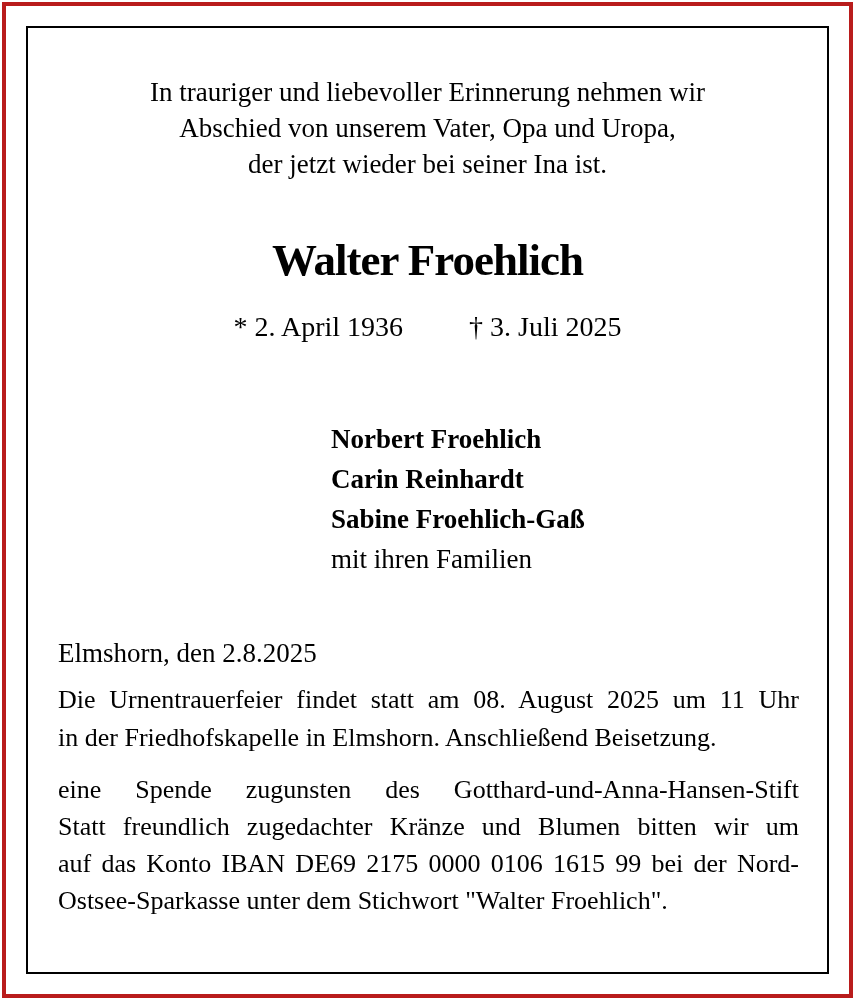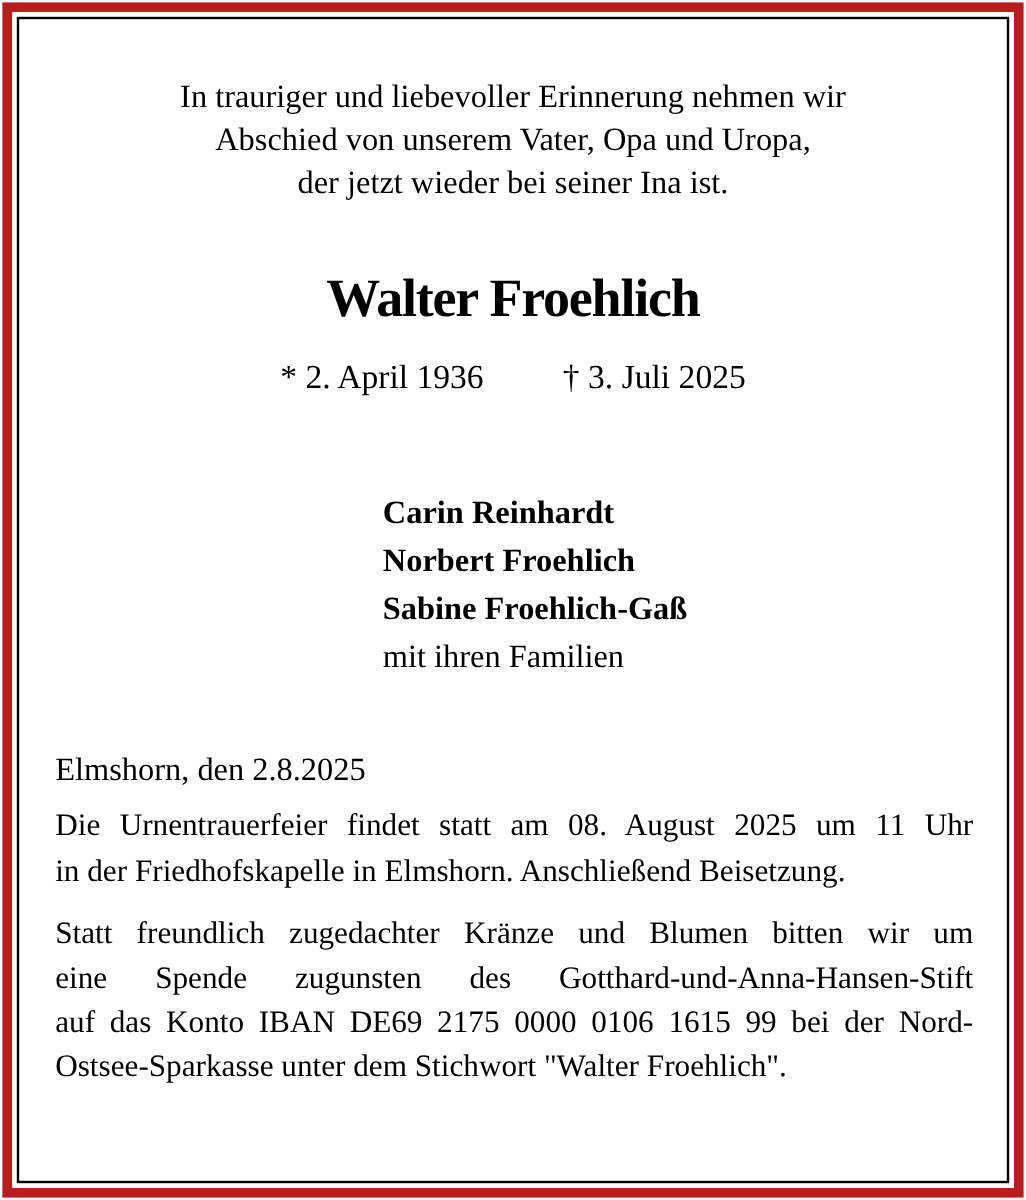--- a/index.html
+++ b/index.html
@@ -12,22 +12,22 @@
     height: 1000px;
     box-sizing: border-box;
     background: #ffffff;
     padding: 2px;
     overflow: hidden;
   }
   .frame {
     box-sizing: border-box;
     width: 100%;
     height: 100%;
-    border: 8px solid #b91c1c;
-    padding: 4px;
+    border: 4px solid #b91c1c;
+    padding: 20px;
   }
   .inner {
     box-sizing: border-box;
     width: 100%;
     height: 100%;
     border: 2px solid #000000;
     overflow: hidden;
     font-family: "Liberation Serif", "DejaVu Serif", serif;
     color: #000000;
   }
@@ -99,35 +99,35 @@
       </div>
 
       <div class="deceased-name">Walter Froehlich</div>
 
       <div class="dates-row">
         <span>* 2. April 1936</span>
         <span>† 3. Juli 2025</span>
       </div>
 
       <div class="family-block">
+        <div class="mourner">Norbert Froehlich</div>
         <div class="mourner">Carin Reinhardt</div>
-        <div class="mourner">Norbert Froehlich</div>
         <div class="mourner">Sabine Froehlich-Gaß</div>
         <div>mit ihren Familien</div>
       </div>
 
       <div class="place-date">Elmshorn, den 2.8.2025</div>
 
       <div class="para service">
         <div class="line jline">Die Urnentrauerfeier findet statt am 08. August 2025 um 11 Uhr</div>
         <div class="line">in der Friedhofskapelle in Elmshorn. Anschließend Beisetzung.</div>
       </div>
 
       <div class="para donation">
+        <div class="line jline">eine Spende zugunsten des Gotthard-und-Anna-Hansen-Stift</div>
         <div class="line jline">Statt freundlich zugedachter Kränze und Blumen bitten wir um</div>
-        <div class="line jline">eine Spende zugunsten des Gotthard-und-Anna-Hansen-Stift</div>
         <div class="line jline">auf das Konto IBAN DE69 2175 0000 0106 1615 99 bei der Nord-</div>
         <div class="line">Ostsee-Sparkasse unter dem Stichwort "Walter Froehlich".</div>
       </div>
 
     </div>
   </div>
 </div>
 
 </body></html>

